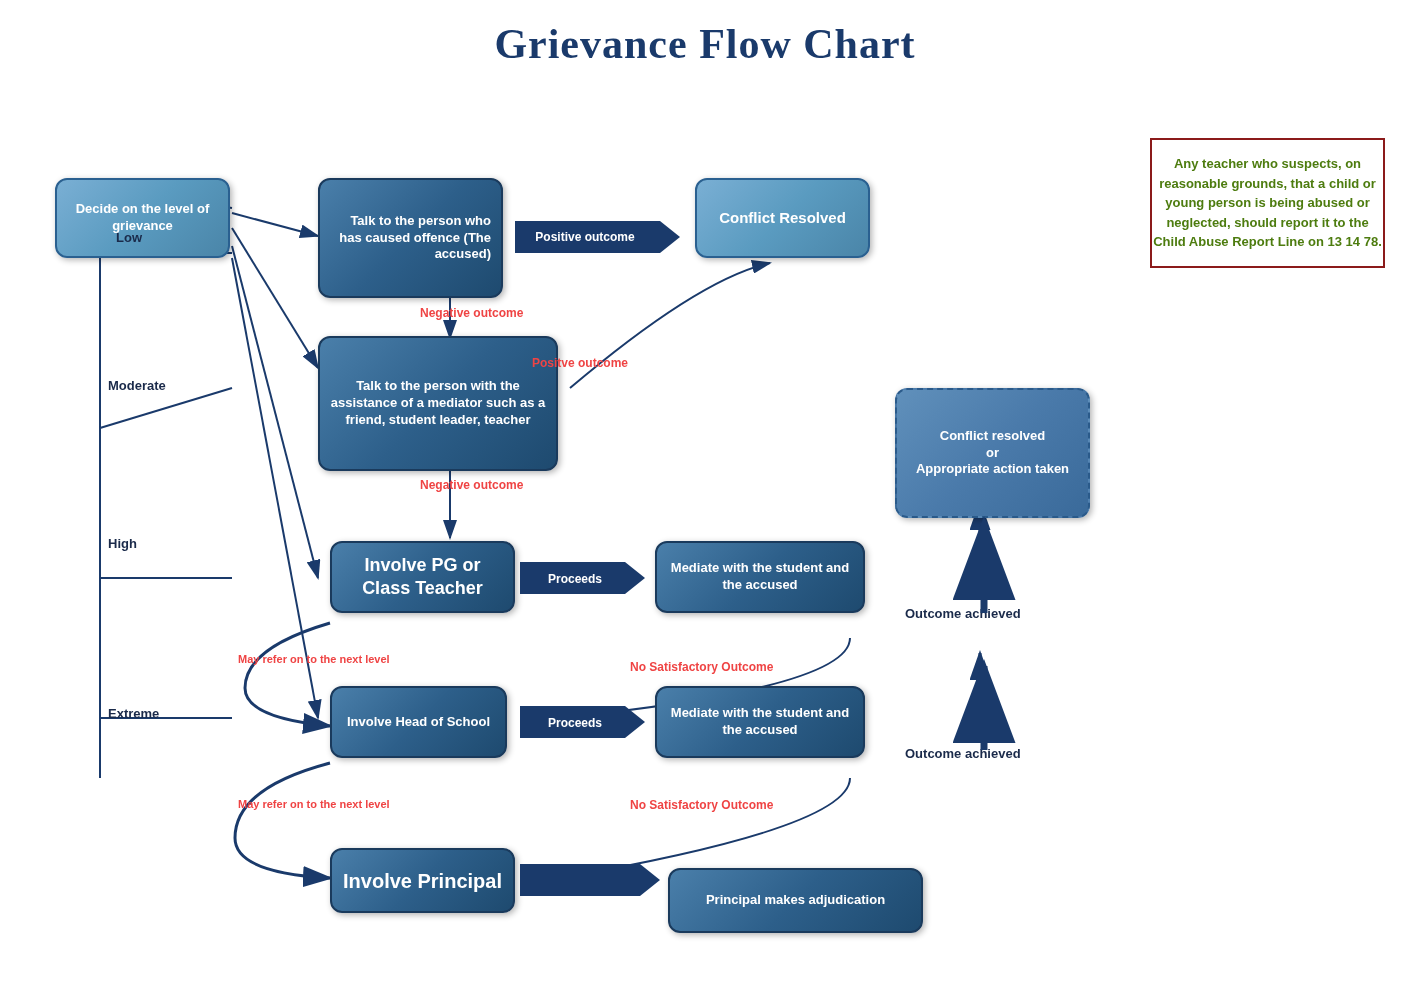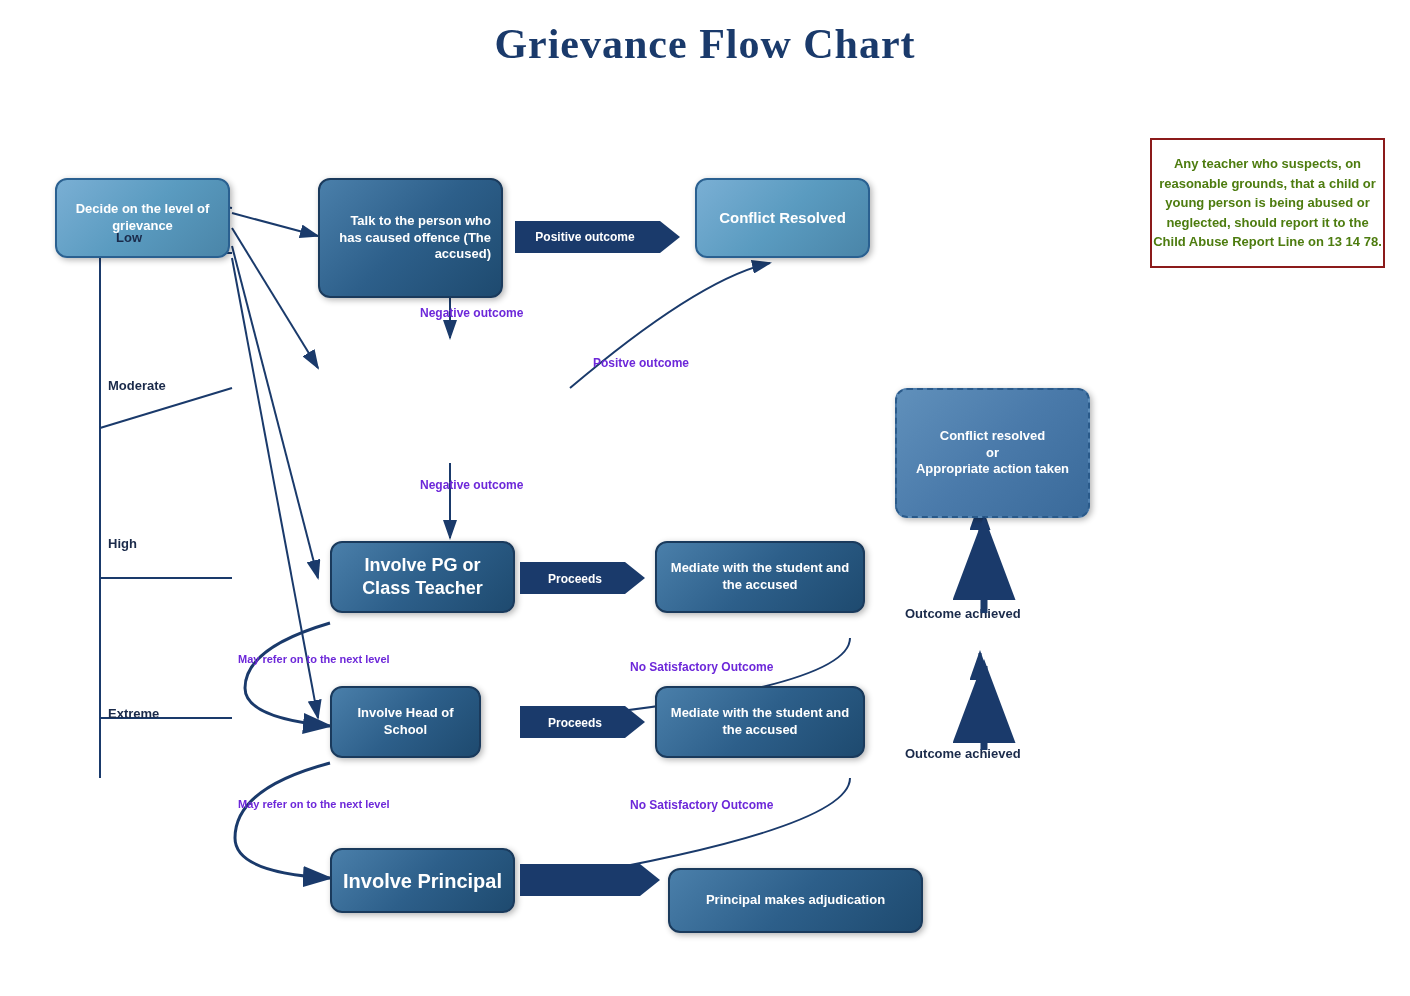--- a/index.html
+++ b/index.html
@@ -81,21 +81,21 @@
       font-size: 13px;
       font-weight: bold;
       color: #1a2a4a;
     }
 
     
     .arrow-label {
       position: absolute;
       font-size: 12px;
       font-weight: bold;
-      color: #6d28d9;
+      color: #ef4444;
     }
 
     
     .arrows-svg {
       position: absolute;
       top: 0;
       left: 0;
       width: 1410px;
       height: 940px;
       pointer-events: none;
@@ -170,22 +170,25 @@
       <text x="70" y="25" fill="white" font-size="12" font-weight="bold" text-anchor="middle">Positive outcome</text>
     </svg>
   </div>
 
   <div class="fc-box fc-box-light" style="left: 695px; top: 100px; width: 175px; height: 80px; font-size: 15px;">
     <span>Conflict Resolved</span>
   </div>
 
   <div class="arrow-label" style="left: 420px; top: 228px;">Negative outcome</div>
 
-
-  <div class="arrow-label" style="left: 593px; top: 278px;">Positve outcome</div>
+  <div class="fc-box fc-box-dark" style="left: 318px; top: 258px; width: 240px; height: 135px; font-size: 13px;">
+    <span>Talk to the person with the assistance of a mediator such as a friend, student leader, teacher</span>
+  </div>
+
+  <div class="arrow-label" style="left: 532px; top: 278px;">Positve outcome</div>
 
   <div class="fc-box fc-box-medium" style="left: 895px; top: 310px; width: 195px; height: 130px; font-size: 13px; white-space: pre-line;">
     <span>Conflict resolved
 or
 Appropriate action taken</span>
   </div>
 
   <div class="arrow-label" style="left: 420px; top: 400px;">Negative outcome</div>
 
   <div class="fc-label" style="left: 108px; top: 152px; margin-left: 8px;">Low</div>
@@ -207,21 +210,21 @@
   <div class="fc-box fc-box-dark" style="left: 655px; top: 463px; width: 210px; height: 72px; font-size: 13px;">
     <span>Mediate with the student and the accused</span>
   </div>
 
   <div class="fc-label" style="left: 905px; top: 528px;">Outcome achieved</div>
 
   <div class="arrow-label" style="left: 630px; top: 582px;">No Satisfactory Outcome</div>
 
   <div class="arrow-label" style="left: 238px; top: 575px; font-size: 11px;">May refer on to the next level</div>
 
-  <div class="fc-box fc-box-dark" style="left: 330px; top: 608px; width: 151px; height: 72px; font-size: 13px;">
+  <div class="fc-box fc-box-dark" style="left: 330px; top: 608px; width: 177px; height: 72px; font-size: 13px;">
     <span>Involve Head of School</span>
   </div>
 
   <div style="position:absolute; left:520px; top:624px; width:130px; height:40px;">
     <svg width="130" height="40">
       <polygon points="0,4 105,4 125,20 105,36 0,36" fill="#1a3a6b"></polygon>
       <text x="55" y="25" fill="white" font-size="12" font-weight="bold" text-anchor="middle">Proceeds</text>
     </svg>
   </div>
 

